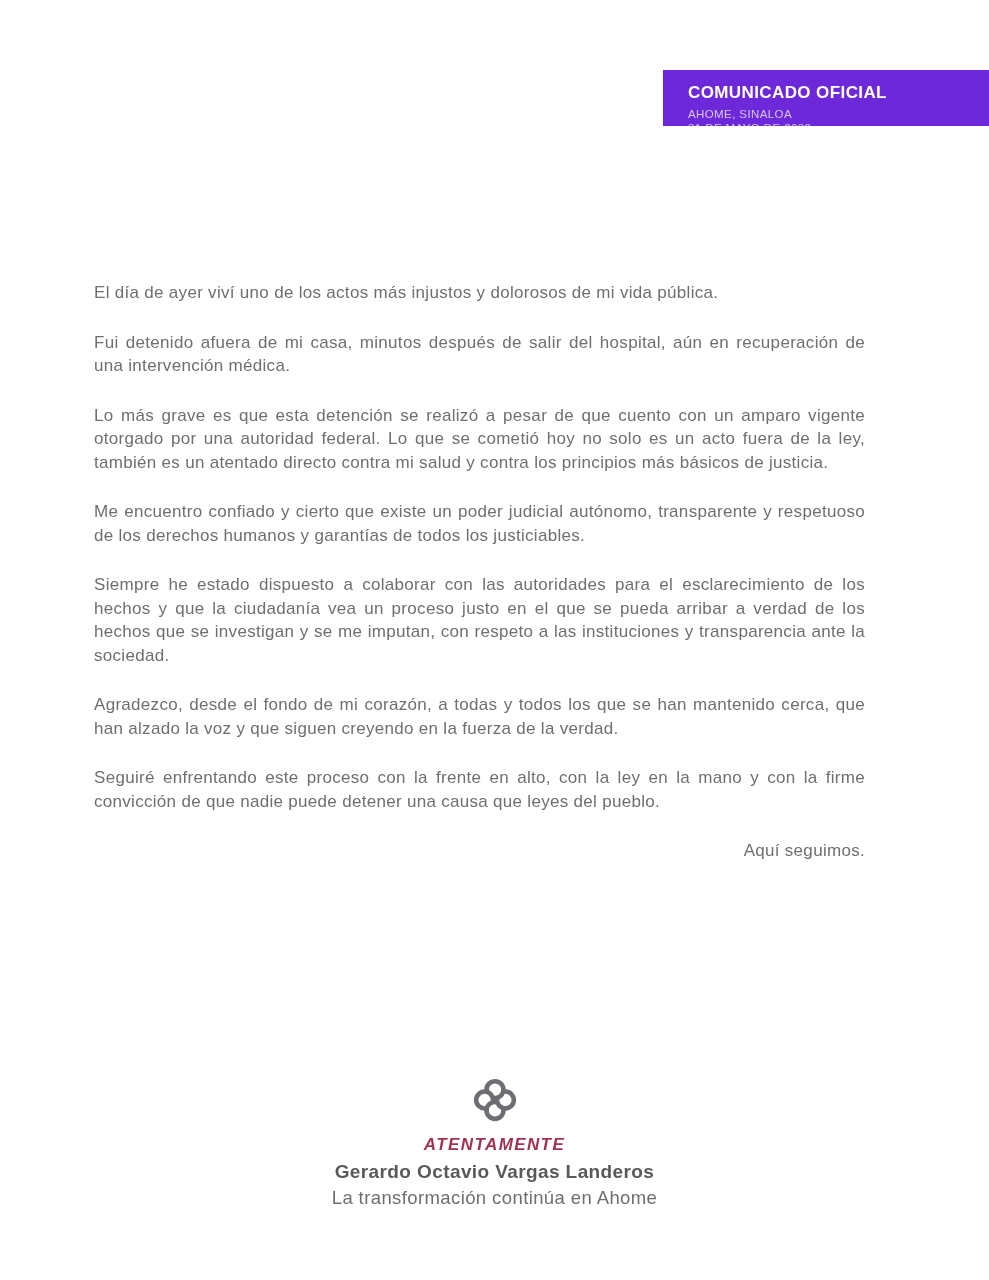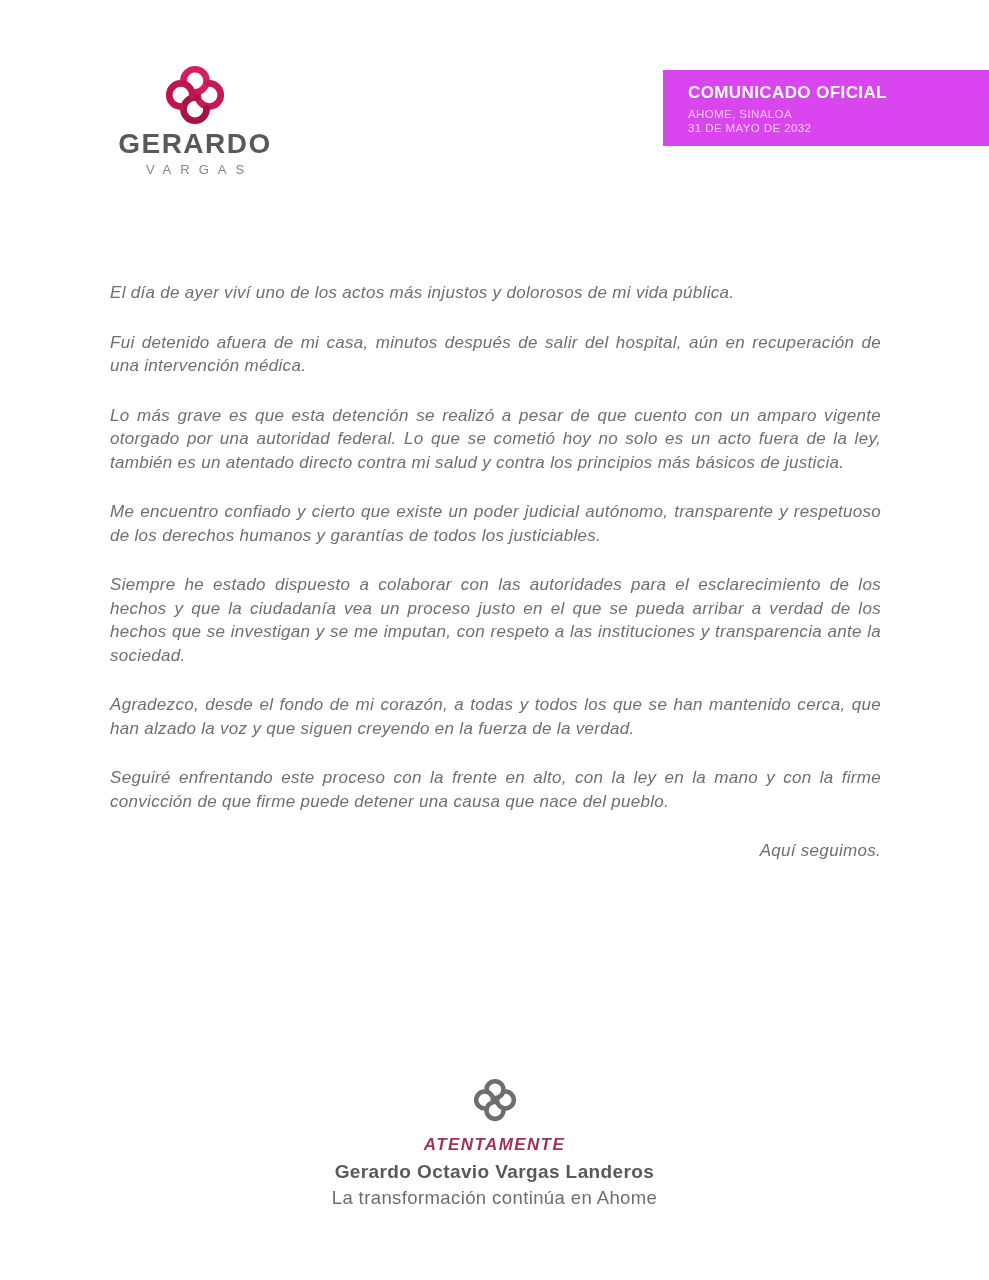--- a/index.html
+++ b/index.html
@@ -37,45 +37,44 @@
     letter-spacing: 9px;
     text-indent: 9px;
   }
 
   
   .banner {
     position: absolute;
     top: 70px;
     right: 0;
     width: 326px;
-    height: 76px;
-    background: #d946ef;
+    height: 56px;
+    background: #6d28d9;
     padding: 13px 10px 0 25px;
   }
   .banner-title {
     color: #ffffff;
     font-size: 17px;
     font-weight: bold;
     letter-spacing: 0.4px;
   }
   .banner-sub {
     color: rgba(255, 255, 255, 0.72);
     font-size: 11.5px;
     line-height: 14px;
     letter-spacing: 0.4px;
   }
   .banner-sub.first { margin-top: 4px; }
 
   
   .letter-body {
     position: absolute;
-    left: 110px;
+    left: 94px;
     top: 281px;
     width: 771px;
-    font-style: italic;
   }
   .letter-body p {
     margin: 0 0 26px 0;
     font-size: 17px;
     line-height: 23.5px;
     color: #6e6f72;
     letter-spacing: 0.3px;
     text-align: justify;
   }
   .letter-body p:last-child { margin-bottom: 16px; text-align: right; }
@@ -109,55 +108,35 @@
     font-size: 18.5px;
     color: #6d6e71;
     letter-spacing: 0.4px;
   }
 </style>
 </head>
 <body>
 
 <div class="page">
 
-  <div class="brand">
-    <svg class="brand-emblem" width="64" height="74" viewBox="0 0 72 80" aria-hidden="true">
-      <g fill="none" stroke-linecap="round" stroke-width="7.5">
-        <g transform="rotate(0 36 40)">
-          <circle cx="36" cy="24" r="13" stroke="#d41e63" stroke-dasharray="64 17.68" stroke-dashoffset="32" transform="rotate(-45 36 24)"></circle>
-        </g>
-        <g transform="rotate(90 36 40)">
-          <circle cx="36" cy="24" r="13" stroke="#c6195a" stroke-dasharray="64 17.68" stroke-dashoffset="32" transform="rotate(-45 36 24)"></circle>
-        </g>
-        <g transform="rotate(180 36 40)">
-          <circle cx="36" cy="24" r="13" stroke="#a81243" stroke-dasharray="64 17.68" stroke-dashoffset="32" transform="rotate(-45 36 24)"></circle>
-        </g>
-        <g transform="rotate(270 36 40)">
-          <circle cx="36" cy="24" r="13" stroke="#bf154f" stroke-dasharray="64 17.68" stroke-dashoffset="32" transform="rotate(-45 36 24)"></circle>
-        </g>
-      </g>
-    </svg>
-    <div class="brand-name">GERARDO</div>
-    <div class="brand-surname">VARGAS</div>
-  </div>
 
   <div class="banner">
     <div class="banner-title">COMUNICADO OFICIAL</div>
     <div class="banner-sub first">AHOME, SINALOA</div>
     <div class="banner-sub">31 DE MAYO DE 2032</div>
   </div>
 
   <main class="letter-body">
     <p>El día de ayer viví uno de los actos más injustos y dolorosos de mi vida pública.</p>
     <p>Fui detenido afuera de mi casa, minutos después de salir del hospital, aún en recuperación de una intervención médica.</p>
     <p>Lo más grave es que esta detención se realizó a pesar de que cuento con un amparo vigente otorgado por una autoridad federal. Lo que se cometió hoy no solo es un acto fuera de la ley, también es un atentado directo contra mi salud y contra los principios más básicos de justicia.</p>
     <p>Me encuentro confiado y cierto que existe un poder judicial autónomo, transparente y respetuoso de los derechos humanos y garantías de todos los justiciables.</p>
     <p>Siempre he estado dispuesto a colaborar con las autoridades para el esclarecimiento de los hechos y que la ciudadanía vea un proceso justo en el que se pueda arribar a verdad de los hechos que se investigan y se me imputan, con respeto a las instituciones y transparencia ante la sociedad.</p>
     <p>Agradezco, desde el fondo de mi corazón, a todas y todos los que se han mantenido cerca, que han alzado la voz y que siguen creyendo en la fuerza de la verdad.</p>
-    <p>Seguiré enfrentando este proceso con la frente en alto, con la ley en la mano y con la firme convicción de que firme puede detener una causa que nace del pueblo.</p>
+    <p>Seguiré enfrentando este proceso con la frente en alto, con la ley en la mano y con la firme convicción de que nadie puede detener una causa que leyes del pueblo.</p>
     <p>Aquí seguimos.</p>
   </main>
 
   <footer class="letter-footer">
     <svg class="footer-emblem" width="48" height="52" viewBox="0 0 72 80" aria-hidden="true">
       <g fill="none" stroke-linecap="round" stroke-width="7" stroke="#6d6e71">
         <g transform="rotate(0 36 40)">
           <circle cx="36" cy="24" r="13" stroke-dasharray="64 17.68" stroke-dashoffset="32" transform="rotate(-45 36 24)"></circle>
         </g>
         <g transform="rotate(90 36 40)">

